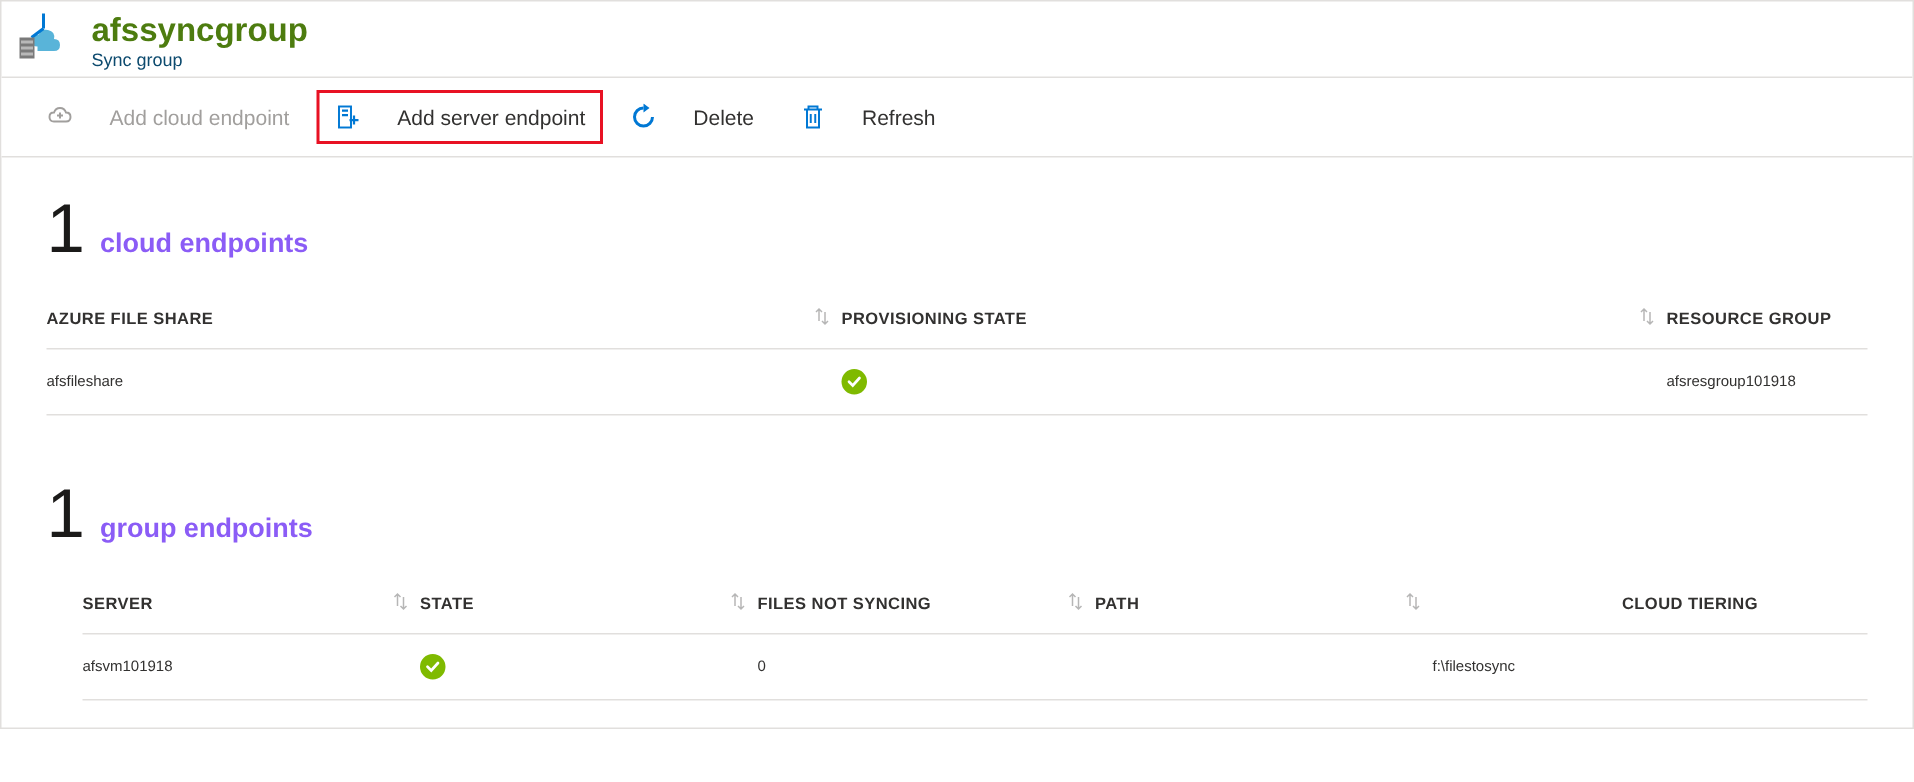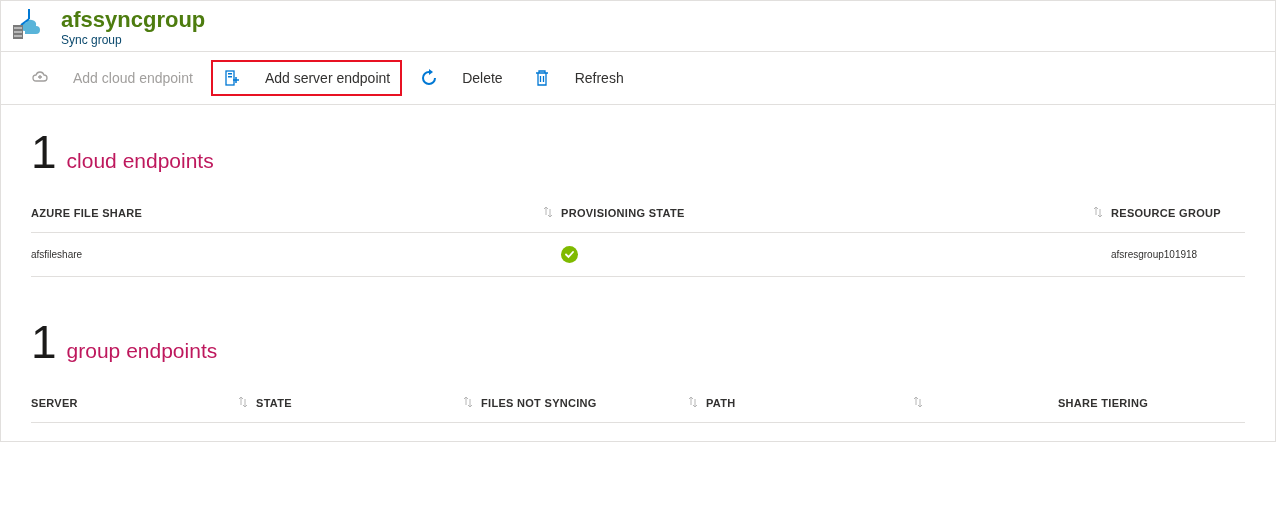--- a/index.html
+++ b/index.html
@@ -57,34 +57,35 @@
     .cmd-btn.highlight { border-color: #e81123; }
     .cmd-icon { display: inline-flex; align-items: center; justify-content: center; width: 18px; height: 18px; }
     .content { padding: 18px 30px 18px 30px; }
     .section-head {
       display: flex;
       align-items: baseline;
       gap: 10px;
       margin: 6px 0 18px 0;
     }
     .big-num { font-size: 46px; font-weight: 300; line-height: 1; color: #1b1a19; }
-    .section-label { font-size: 21px; font-weight: 400; color: #be185d; }
+    .section-label { font-size: 18px; font-weight: 700; color: #8b5cf6; }
     .grid { width: 100%; }
     .grid-hdr, .grid-row {
       display: grid;
       border-bottom: 1px solid #e1dfdd;
       align-items: center;
     }
     .grid-hdr { height: 40px; }
     .grid-row { height: 44px; }
     .grid.cloud .grid-hdr, .grid.cloud .grid-row {
       grid-template-columns: 530px 550px 1fr;
     }
     .grid.server .grid-hdr, .grid.server .grid-row {
       grid-template-columns: 225px 225px 225px 225px 225px 1fr;
+      margin-left: 24px;
     }
     .col-label {
       font-size: 11px;
       font-weight: 700;
       letter-spacing: 0.3px;
       color: #323130;
       padding-right: 8px;
       display: flex;
       align-items: center;
       justify-content: space-between;
@@ -234,19 +235,33 @@
               </svg></span>
         </div>
         <div class="col-label">
           <span>PATH</span>
           <span class="sort-icon"><svg width="10" height="12" viewBox="0 0 10 12">
                 <path d="M3 1 L3 9 M1 3 L3 1 L5 3" stroke="#323130" stroke-width="1" fill="none"></path>
                 <path d="M7 3 L7 11 M5 9 L7 11 L9 9" stroke="#323130" stroke-width="1" fill="none"></path>
               </svg></span>
         </div>
         <div class="col-label right">
-          <span>SHARE TIERING</span>
-        </div>
+          <span>CLOUD TIERING</span>
+        </div>
+      </div>
+      <div class="grid-row">
+        <div class="cell">afsvm101918</div>
+        <div class="cell">
+          <span class="ok-badge">
+            <svg width="11" height="11" viewBox="0 0 11 11">
+                <path d="M2 5.5 L4.5 8 L9 3" stroke="#fff" stroke-width="1.8" fill="none" stroke-linecap="round"></path>
+              </svg>
+          </span>
+        </div>
+        <div class="cell">0</div>
+        <div class="cell"></div>
+        <div class="cell">f:\filestosync</div>
+        <div class="cell"></div>
       </div>
     </div>
 
   </div>
 </div>
 
 </body></html>

